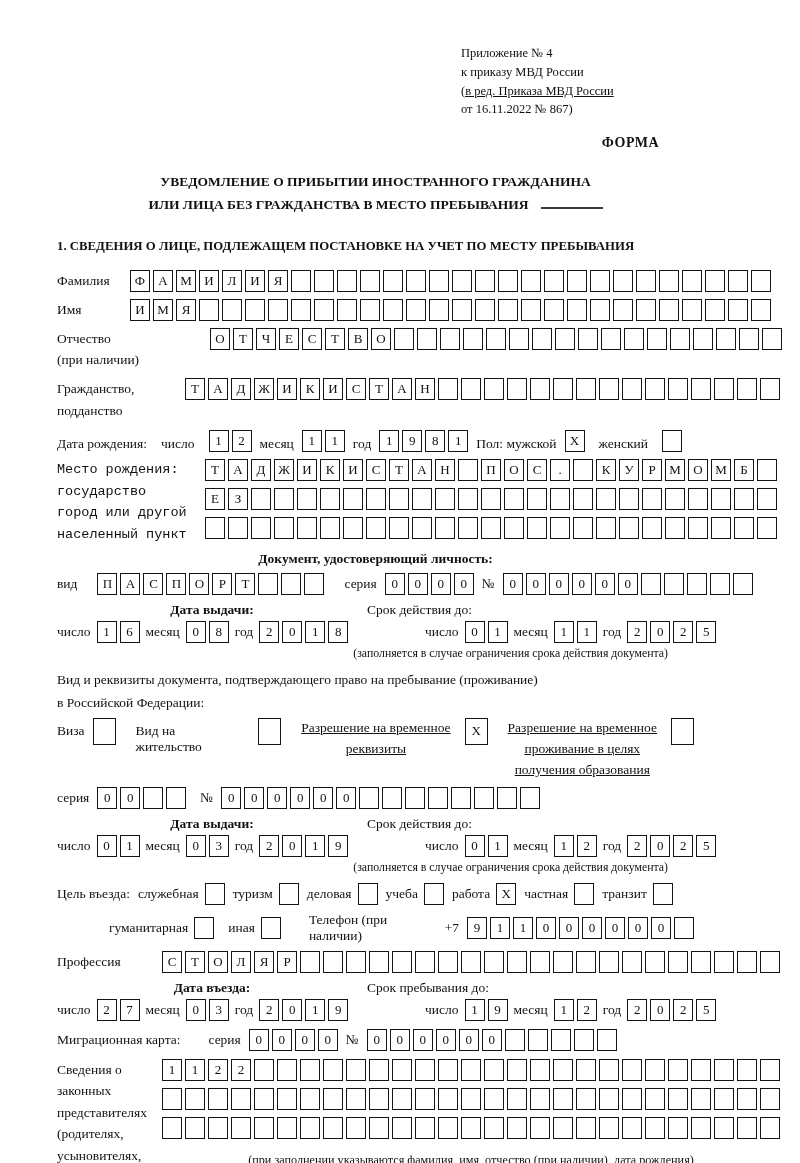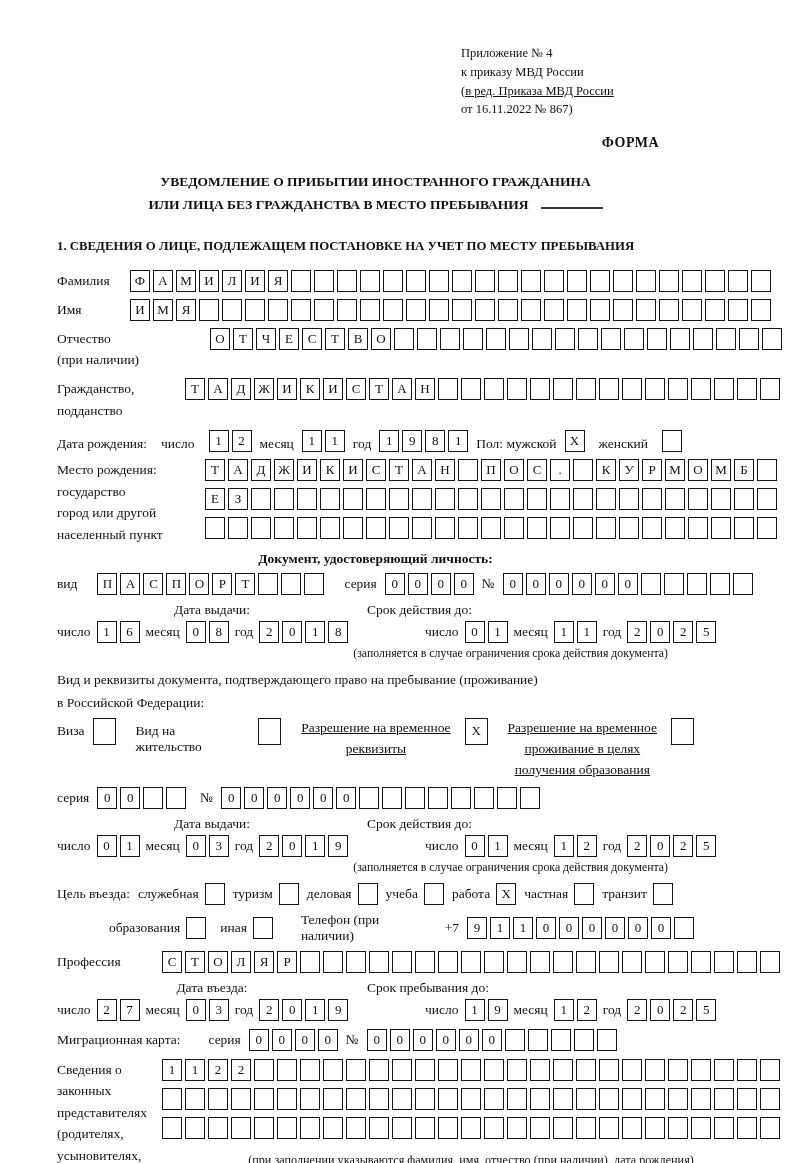--- a/index.html
+++ b/index.html
@@ -8,31 +8,31 @@
   .page{box-sizing:border-box;width:716px;height:1163px;padding:44px 22px 10px 57px;position:relative;}
   .toplaw{width:205px;margin-left:auto;margin-right:28px;font-size:12.5px;line-height:1.5;}
   .toplaw .mt{text-decoration:underline;}
   .forma{margin:16px 35px 0 0;text-align:right;font-weight:bold;font-size:14px;letter-spacing:.5px;}
   .title{margin-top:20px;text-align:center;font-weight:bold;font-size:13.5px;line-height:1.7;}
   .blank{display:inline-block;width:62px;border-bottom:2px solid #3a3a3a;height:12px;margin-left:12px;}
   .sec{margin-top:22px;margin-bottom:16px;font-weight:bold;font-size:12.8px;}
   .row{display:flex;align-items:center;margin-bottom:7px;}
   .rowtop{align-items:flex-start;}
   .lbl{flex:none;}
-  .w73{width:73px;}.w128{width:128px;}.w148{width:148px;}.w153{width:153px;}.w105{width:105px;}
+  .w73{width:73px;}.w128{width:128px;}.w148{width:148px;font-family:Liberation Mono, monospace;}.w153{width:153px;}.w105{width:105px;}
   .lbl2 div{line-height:1.6;}
   .cells{display:flex;gap:3px;flex:none;}
   .cell{box-sizing:border-box;flex:none;width:20px;height:22px;border:1.6px solid #151515;background:#fff;
         display:flex;align-items:center;justify-content:center;font-size:13px;}
   .big .cell{width:23px;height:27px;}
   .stackcells > .cells{margin-bottom:7px;}
   .gap8{width:8px;flex:none;}.gap14{width:14px;flex:none;}.gap20{width:20px;flex:none;}.gap28{width:28px;flex:none;}
   .center-head{font-weight:bold;text-align:center;margin:6px 0 6px 0;}
   .dates-heads{display:flex;margin-bottom:3px;}
-  .dh1{width:310px;text-align:center;}
+  .dh1{width:310px;text-align:center;font-weight:bold;}
   .dh2{flex:1;}
   .dates-row{display:flex;align-items:center;margin-bottom:3px;}
   .dgroup{display:flex;align-items:center;gap:6px;flex:none;}
   .dg1{width:310px;}
   .dg2{margin-left:58px;}
   .note{font-size:11.8px;text-align:right;padding-right:26px;margin-bottom:8px;}
   .plain{line-height:1.65;}
   .cbrow{align-items:flex-start;margin-top:4px;margin-bottom:2px;}
   .cbrow .lb{margin-top:5px;}
   .stack{display:flex;flex-direction:column;text-align:center;line-height:1.55;flex:none;text-decoration:underline;}
@@ -578,21 +578,21 @@
     <div class="pair">
       <span>транзит</span>
       <div class="cells">
           <div class="cell"></div>
         </div>
     </div>
   </div>
 
   <div class="row" style="padding-left:52px;">
     <div class="pair">
-      <span>образования</span>
+      <span>гуманитарная</span>
       <div class="cells">
           <div class="cell"></div>
         </div>
     </div>
       <span class="gap14"></span>
     <div class="pair">
       <span>иная</span>
       <div class="cells">
           <div class="cell"></div>
         </div>

